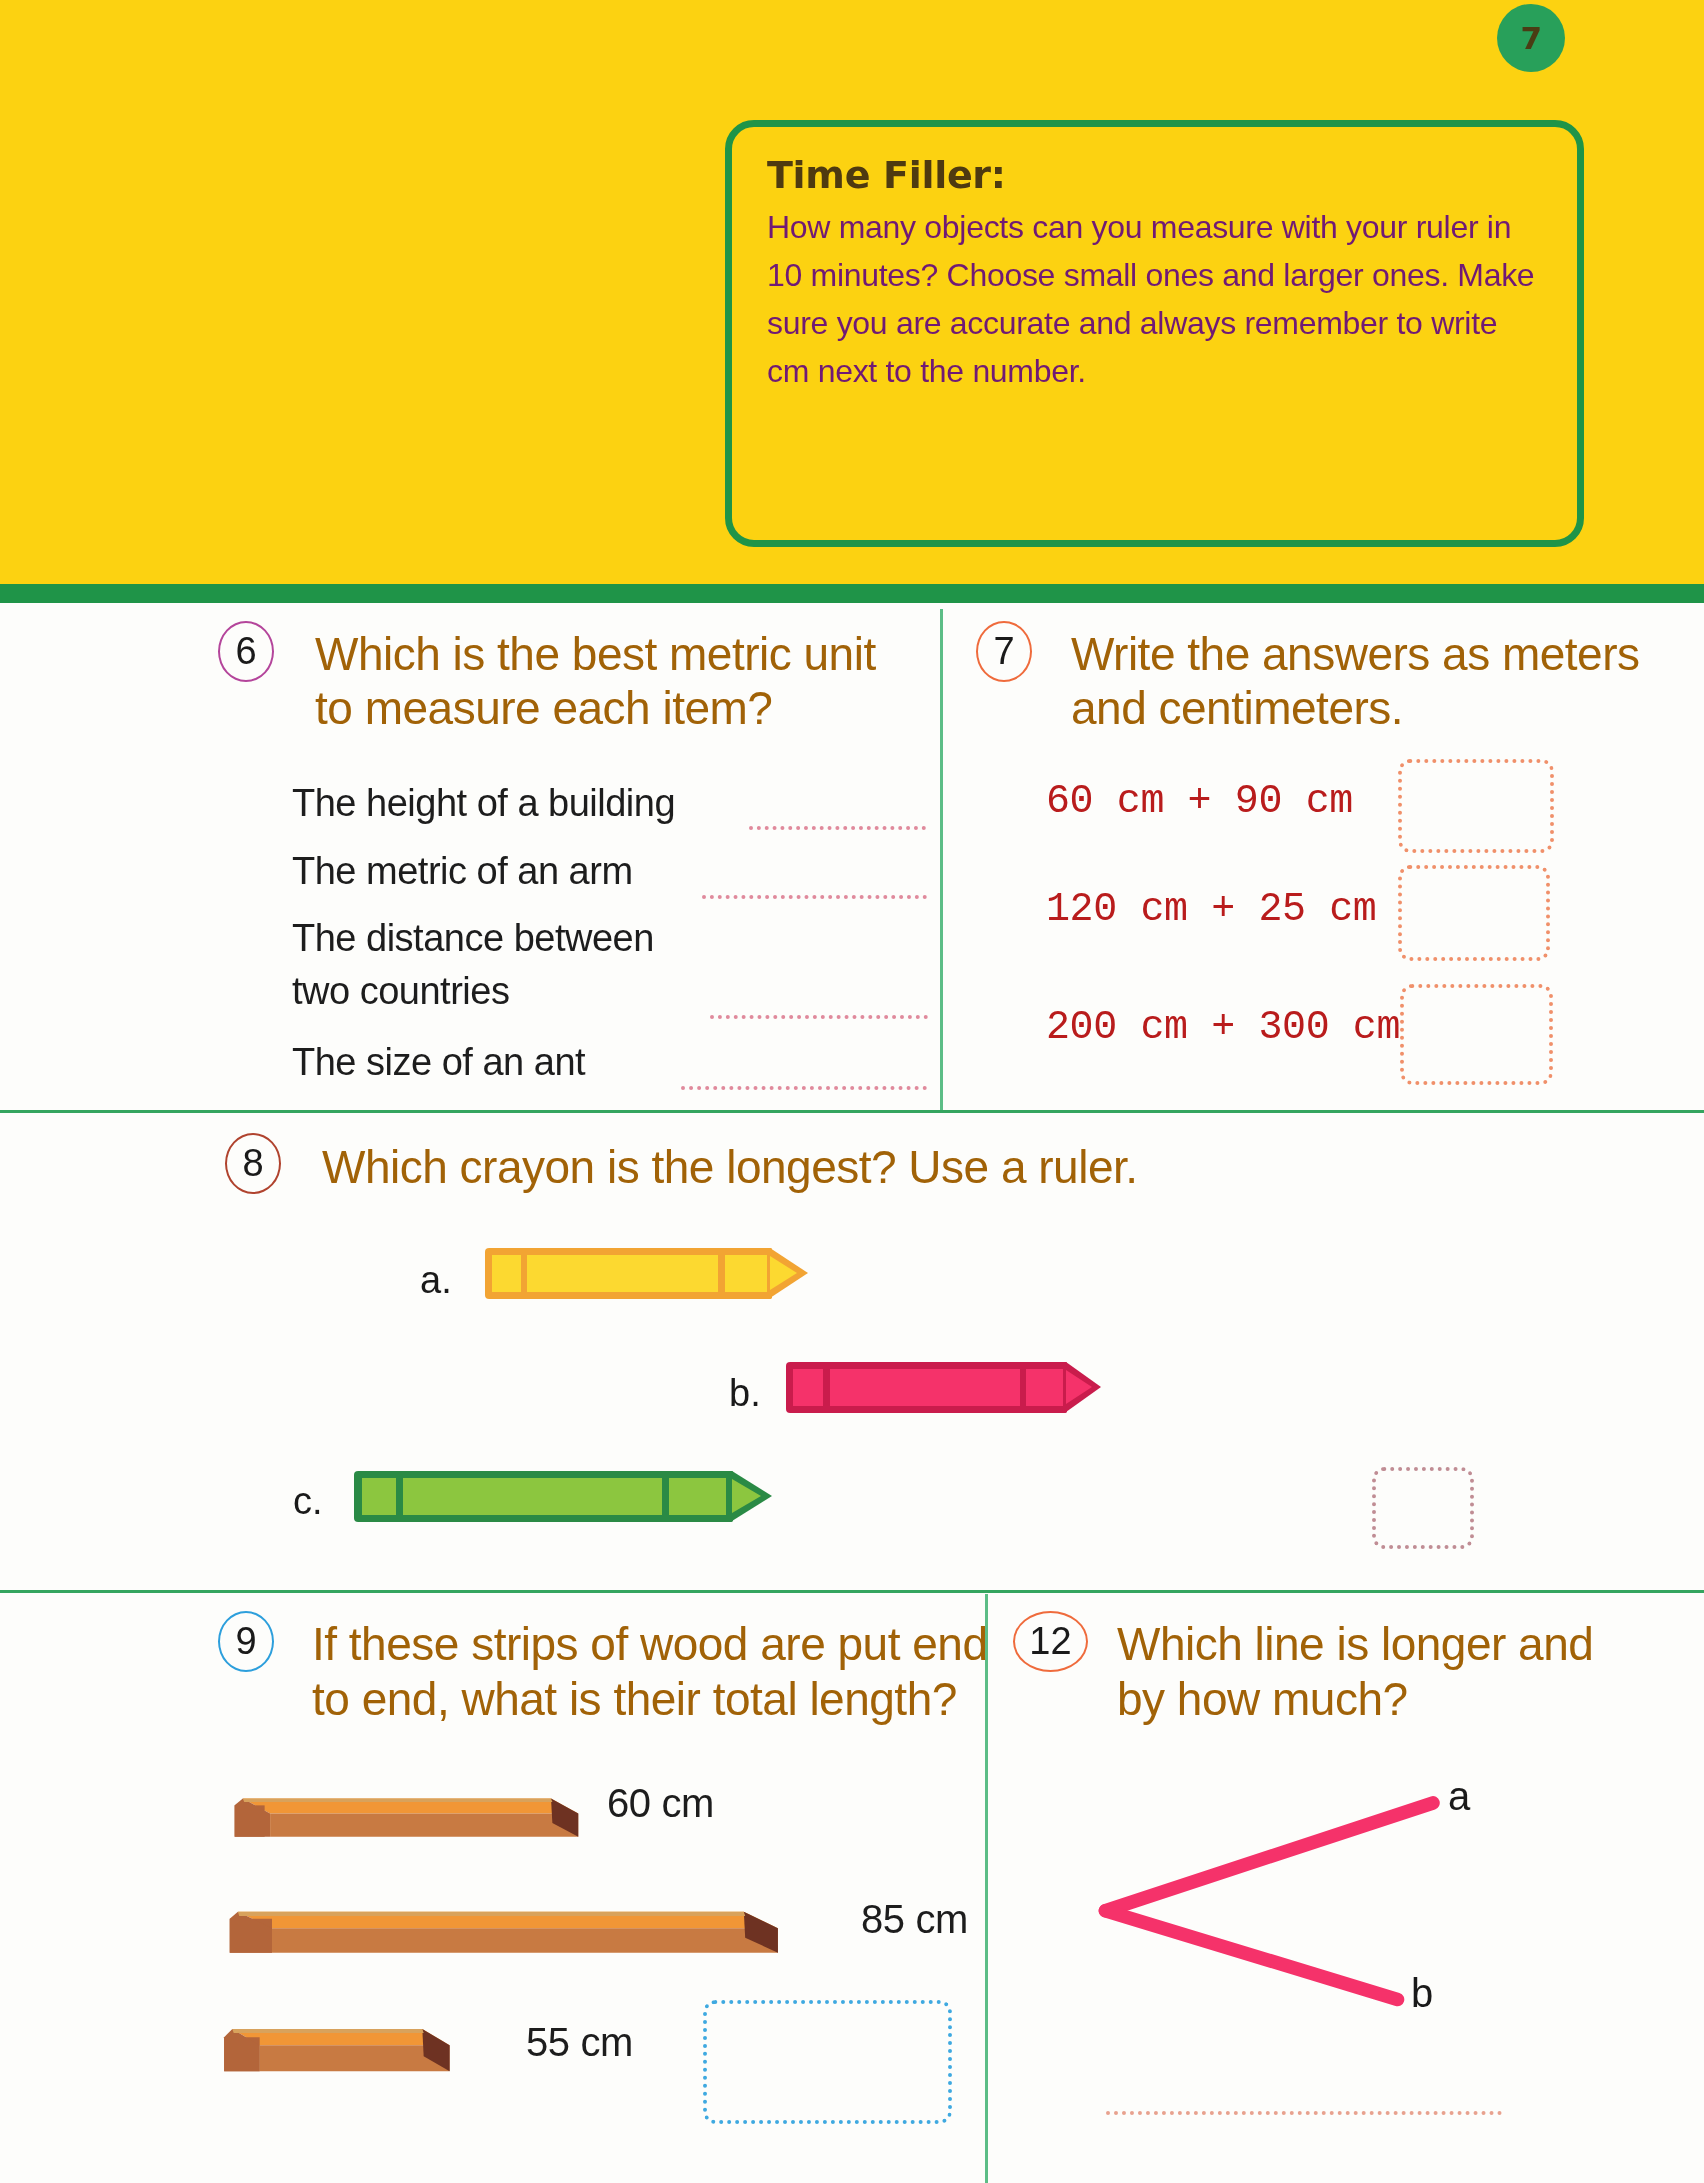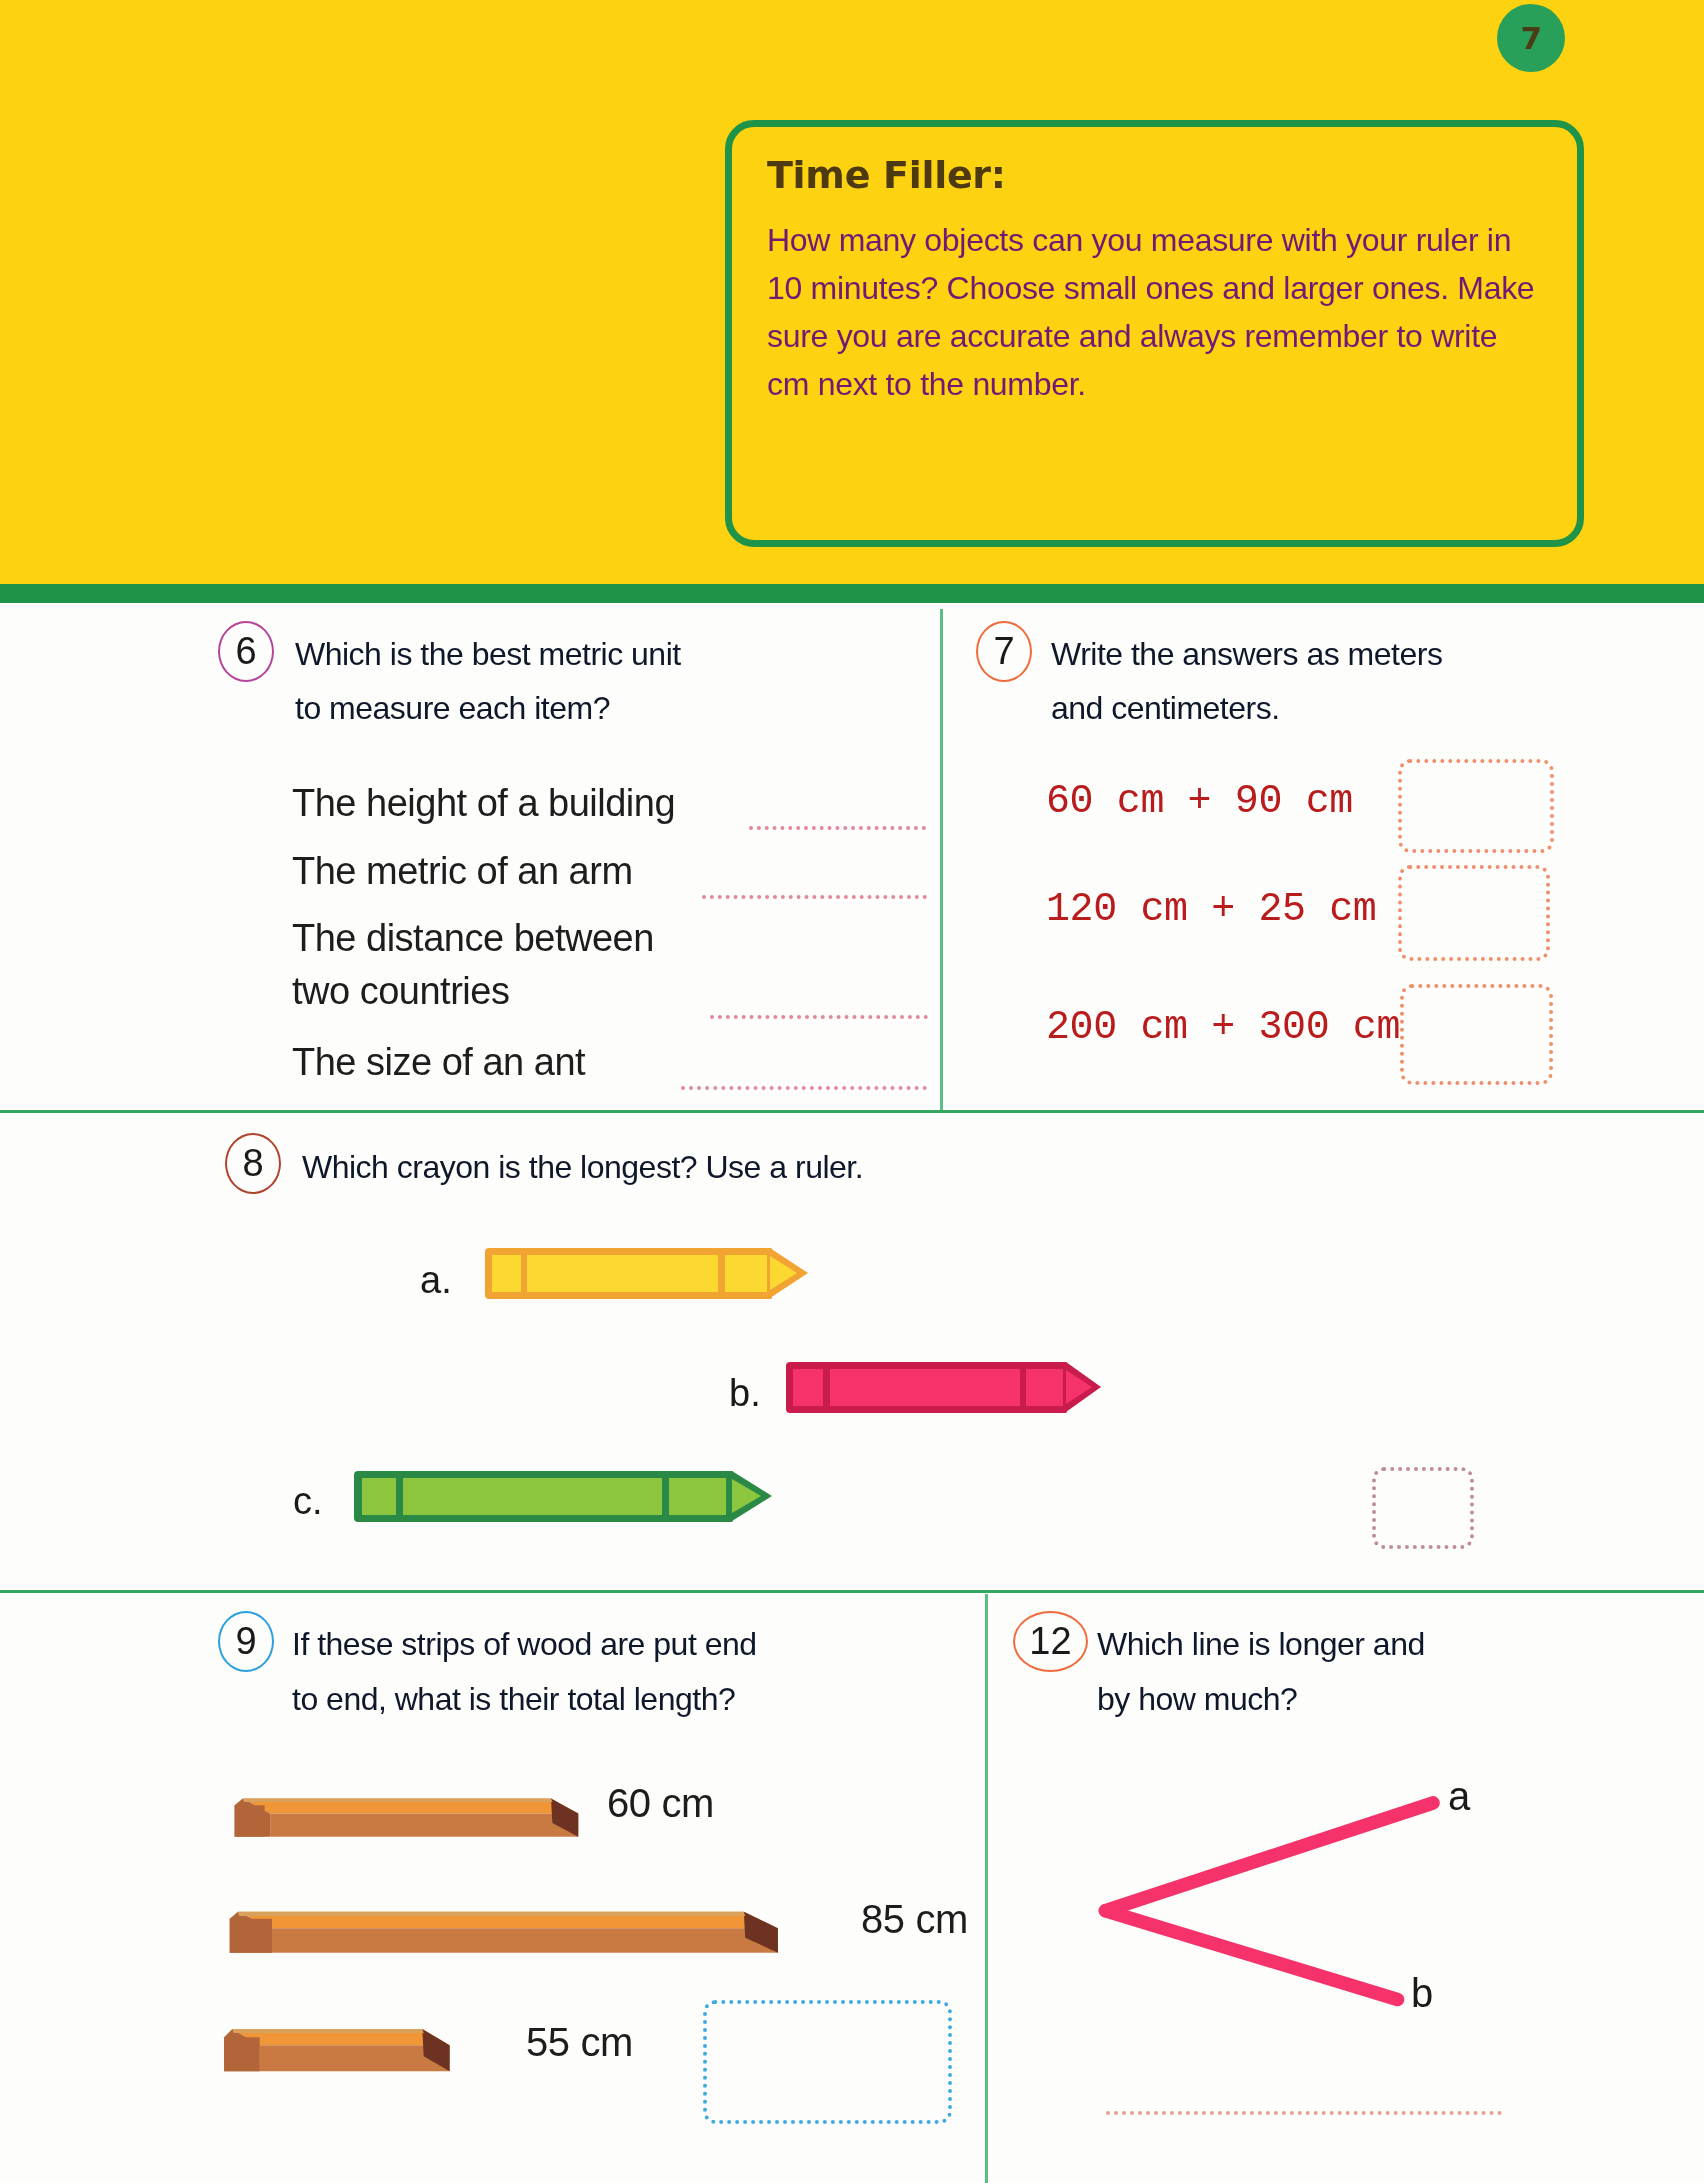--- a/index.html
+++ b/index.html
@@ -59,21 +59,21 @@
     border-radius: 29px;
     background: transparent;
     padding: 26px 35px 0 35px;
   }
   .tf-title {
     font-family: "DejaVu Sans", sans-serif;
     font-weight: bold;
     font-size: 38px;
     color: #4e3a10;
     letter-spacing: -0.3px;
-    margin-bottom: 19px;
+    margin-bottom: 6px;
   }
   .tf-body {
     font-family: "Liberation Sans", sans-serif;
     font-size: 32px;
     line-height: 48px;
     color: #701a75;
     font-weight: 300;
     letter-spacing: -0.3px;
   }
 
@@ -107,24 +107,25 @@
   .q-num.wide { width: 75px; }
   .q-num.purple { border: 2.7px solid #b4459b; }
   .q-num.orange { border: 2.7px solid #ef6b3c; }
   .q-num.red    { border: 2.7px solid #b0432e; }
   .q-num.blue   { border: 2.7px solid #2d9fdc; }
 
   .q-text {
     position: absolute;
     font-family: "Liberation Sans", sans-serif;
     font-weight: 300;
-    font-size: 32px;
+    font-size: 46px;
     line-height: 55px;
-    color: #0f172a;
+    color: #a16207;
     letter-spacing: -0.5px;
+    margin-left: 20px;
   }
 
   
   .q6-item {
     position: absolute;
     font-family: "Liberation Sans", sans-serif;
     font-weight: 300;
     font-size: 38px;
     line-height: 51px;
     color: #1d1d1d;

